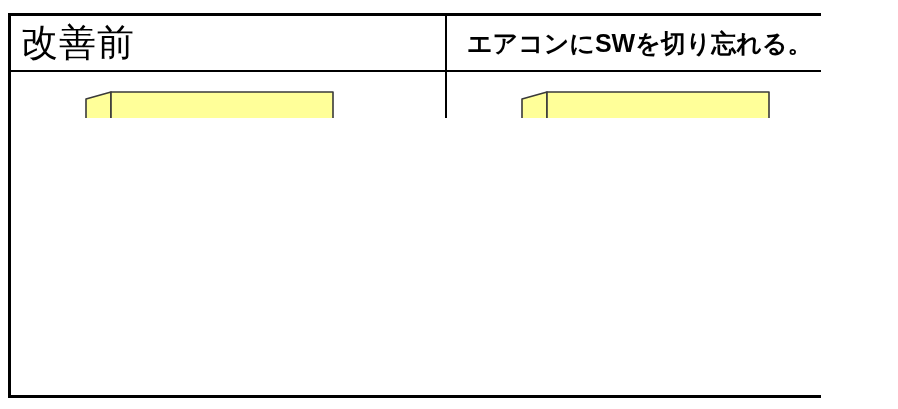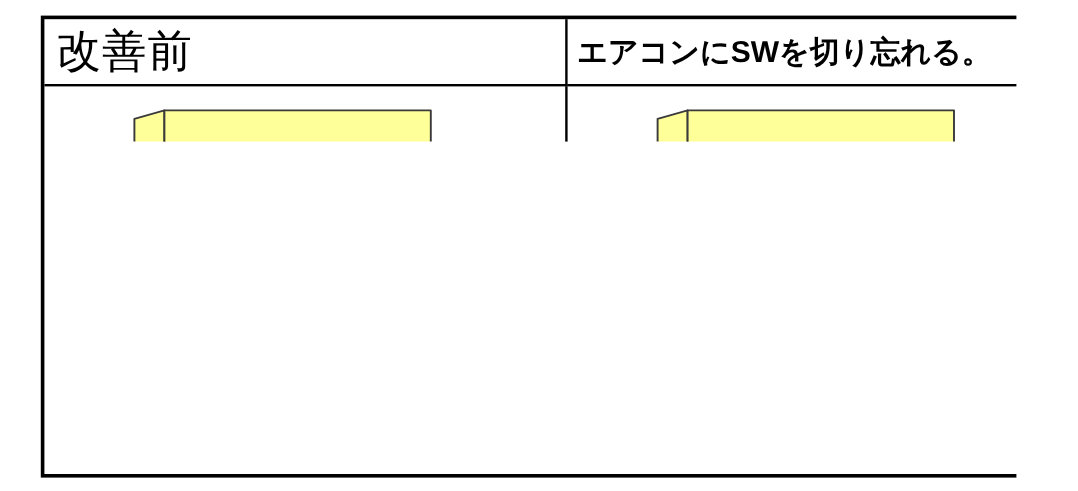--- a/index.html
+++ b/index.html
@@ -1,37 +1,36 @@
 <!DOCTYPE html>
 <html><head>
 <meta charset="utf-8">
 <style>
   html,body { margin:0; padding:0; background:#ffffff; }
   .stage {
     position:relative; width:821px; height:409px; background:#ffffff;
     font-family:"Liberation Sans", sans-serif; color:#000;
     overflow:hidden;
-    margin-left:26px;
   }
   .compare-table {
     position:absolute; left:8px; top:13px; width:885px; height:385px;
     box-sizing:border-box; border:3px solid #000; background:#fff;
     display:grid;
     grid-template-columns:436px 1fr;
     grid-template-rows:56px 46px 1fr;
   }
   .cell { box-sizing:border-box; overflow:hidden; }
   .col-left { border-right:2px solid #000; }
   .row-line { border-bottom:2px solid #000; }
   .header-cell {
     display:flex; align-items:center; padding-left:10px;
     font-size:37px; font-weight:500; letter-spacing:1px;
   }
   .subtitle-cell {
-    display:flex; align-items:center; padding-left:8px;
+    display:flex; align-items:center; padding-left:20px;
     font-size:25px; font-weight:bold;
   }
   .content-cell { position:relative; }
   .drawing { position:absolute; left:0; top:0; z-index:1; }
   .caption {
     position:absolute; left:6px; width:426px; z-index:2;
     font-size:30px; line-height:40px; font-weight:400;
   }
   .caption.before { top:162px; }
   .caption.after  { top:168px; }

